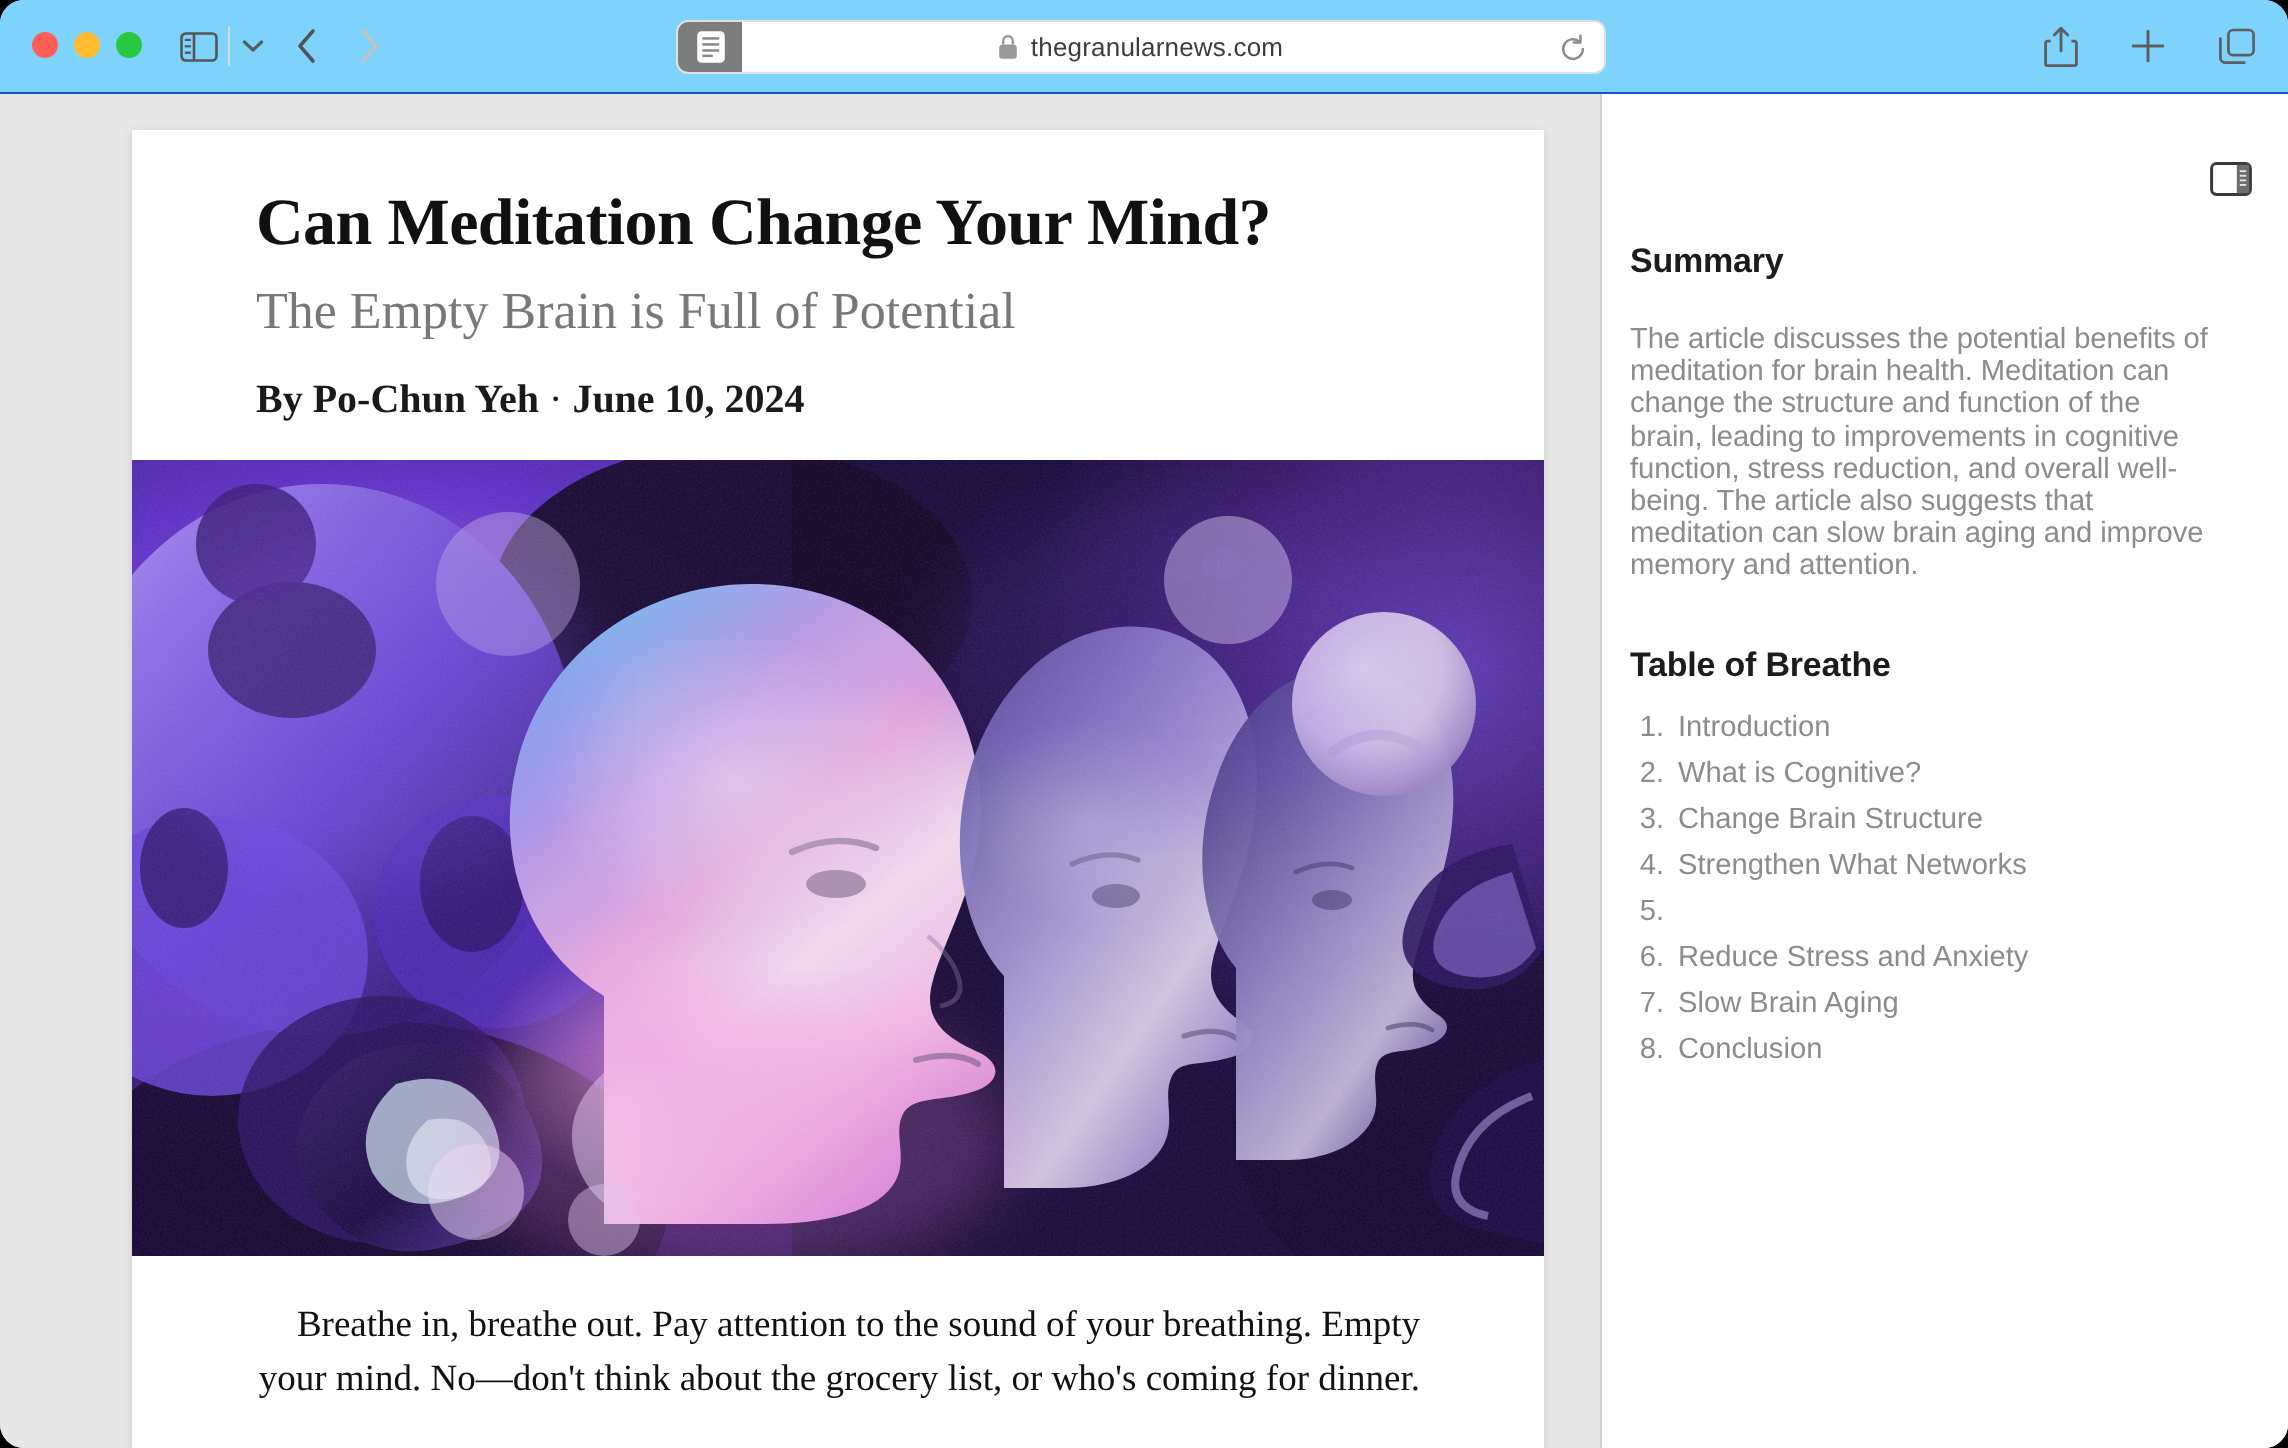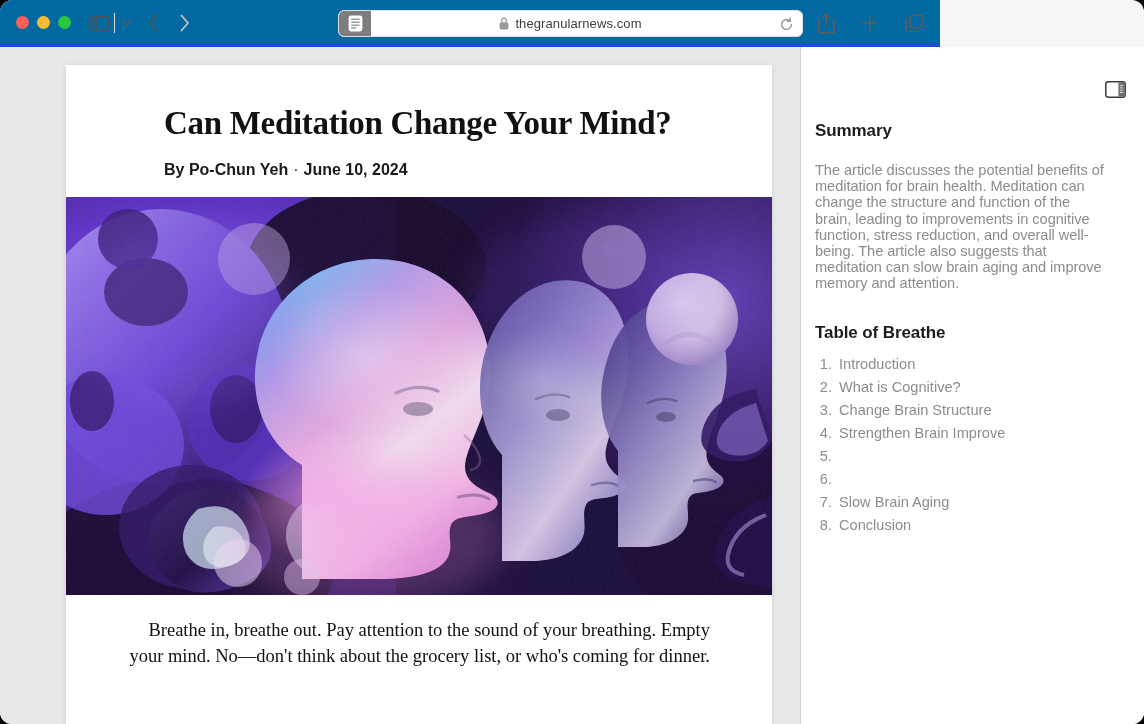--- a/index.html
+++ b/index.html
@@ -13,23 +13,23 @@
     position: absolute; left: 0; top: 0;
     width: 1144px; height: 724px;
     background: #f6f6f6;
     border-radius: 12px;
     overflow: hidden;
   }
 
   
   #toolbar {
     position: absolute; left: 0; top: 0;
-    width: 940px; height: 47px;
-    background: #0369a1;
-    border-bottom: 4px solid #1d4ed8;
+    width: 1144px; height: 47px;
+    background: #7dd3fc;
+    border-bottom: 1px solid #1d4ed8;
   }
   .traffic {
     position: absolute; top: 16px; left: 16px;
     display: flex; gap: 8px; align-items: center;
   }
   .light { width: 13px; height: 13px; border-radius: 50%; display: block; }
 
   .tb-btn {
     position: absolute; top: 10px;
     height: 26px; display: flex; align-items: center; justify-content: center;
@@ -87,34 +87,34 @@
   }
 
   
   #article-card {
     position: absolute; left: 66px; top: 18px;
     width: 706px; height: 700px;
     background: #ffffff;
     box-shadow: 0 1px 5px rgba(0,0,0,0.13);
     overflow: hidden;
   }
-  #article-head { padding: 40px 62px 18px 62px; margin-left: 36px; }
+  #article-head { padding: 29px 62px 18px 62px; }
   #article-title {
     font-family: "Liberation Serif", serif;
     font-size: 33px; font-weight: 700; color: #111;
     letter-spacing: -0.3px; line-height: 1.15;
   }
   #article-subtitle {
     font-family: "Liberation Serif", serif;
     font-size: 26px; font-weight: 400; color: #787878;
     margin-top: 8px; line-height: 1.2;
   }
   #article-byline {
-    font-family: Liberation Sans, sans-serif;
-    font-size: 16px; font-weight: 700; color: #1a1a1a;
+    font-family: Liberation Serif, serif;
+    font-size: 20px; font-weight: 700; color: #1a1a1a;
     margin-top: 18px;
   }
   #article-byline .dot { font-weight: 400; padding: 0 5px; }
 
   
   #hero {
     position: relative;
     width: 706px; height: 398px;
     overflow: hidden;
     background: #1a0a33;
@@ -249,20 +249,21 @@
       </div>
     </div>
   </div>
 
   <div id="content">
 
     <div id="article-card">
 
       <div id="article-head">
         <h1 id="article-title">Can Meditation Change Your Mind?</h1>
+        <h2 id="article-subtitle">The Empty Brain is Full of Potential</h2>
         <div id="article-byline">
           <span>By Po-Chun Yeh</span><span class="dot">·</span><span>June 10, 2024</span>
         </div>
       </div>
 
       <div id="hero">
         <svg viewBox="0 0 706 398" preserveAspectRatio="none">
           <defs>
             <radialGradient id="bgGlowL" cx="18%" cy="30%" r="62%">
               <stop offset="0%" stop-color="#8a5ae8"></stop>
@@ -467,27 +468,28 @@
             <li>
               <span class="num">2.</span>
               <span>What is Cognitive?</span>
             </li>
             <li>
               <span class="num">3.</span>
               <span>Change Brain Structure</span>
             </li>
             <li>
               <span class="num">4.</span>
-              <span>Strengthen Brain Improve</span>
+              <span>Strengthen What Networks</span>
             </li>
             <li>
               <span class="num">5.</span>
             </li>
             <li>
               <span class="num">6.</span>
+              <span>Reduce Stress and Anxiety</span>
             </li>
             <li>
               <span class="num">7.</span>
               <span>Slow Brain Aging</span>
             </li>
             <li>
               <span class="num">8.</span>
               <span>Conclusion</span>
             </li>
           </ol>

